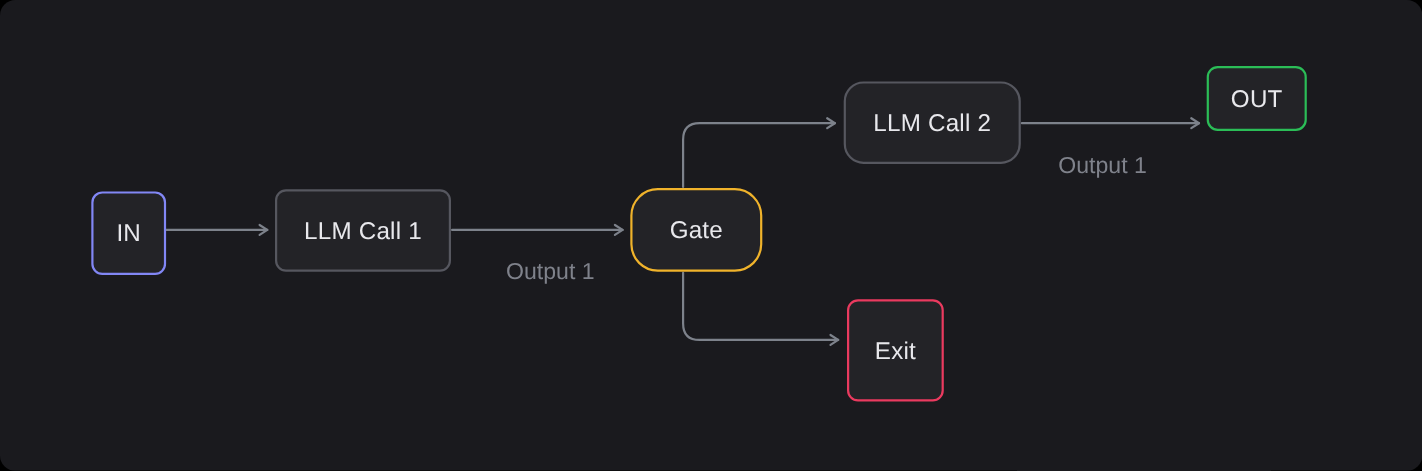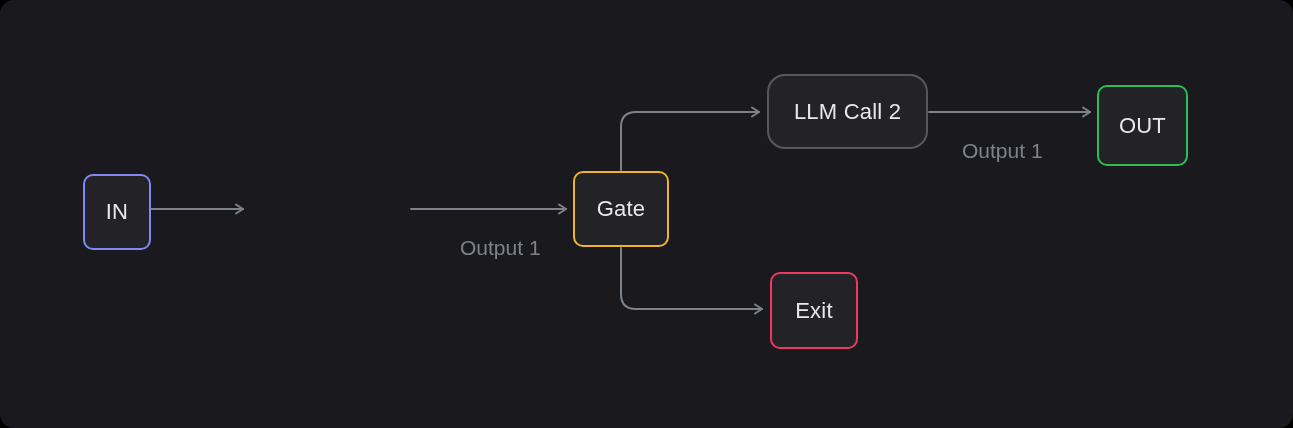--- a/index.html
+++ b/index.html
@@ -36,24 +36,24 @@
     border: 2px solid var(--accent-default, #56575f);
     border-radius: 10px;
     color: var(--node-text, #e8e8ec);
     font-size: 22px;
     letter-spacing: 0.2px;
     cursor: pointer;
     user-select: none;
   }
   .node-in   { left: 83px;   top: 174px; width: 68px;  height: 76px; border-color: var(--accent-in, #8287f5); }
   .node-llm1 { left: 250px;  top: 172px; width: 160px; height: 75px; }
-  .node-gate { left: 573px;  top: 171px; width: 96px;  height: 76px; border-color: var(--accent-gate, #f0b32b); }
+  .node-gate { left: 573px;  top: 171px; width: 120px;  height: 76px; border-color: var(--accent-gate, #f0b32b); border-radius: 25px; }
   .node-llm2 { left: 767px;  top: 74px;  width: 161px; height: 75px; border-radius: 18px; }
-  .node-out  { left: 1097px; top: 85px;  width: 91px;  height: 81px; border-color: var(--accent-out, #2bbd57); text-align: right; }
-  .node-exit { left: 770px;  top: 272px; width: 88px;  height: 77px; border-color: var(--accent-exit, #ea3a5f); }
+  .node-out  { left: 1097px; top: 60px;  width: 91px;  height: 59px; border-color: var(--accent-out, #2bbd57); text-align: right; }
+  .node-exit { left: 770px;  top: 272px; width: 88px;  height: 93px; border-color: var(--accent-exit, #ea3a5f); }
   .edge-label {
     position: absolute;
     color: var(--edge-label, #7f828b);
     font-size: 21px;
     white-space: nowrap;
   }
   .edge-label-1 { left: 460px; top: 236px; }
   .edge-label-2 { left: 962px; top: 139px; }
 </style>
 </head>
@@ -73,20 +73,23 @@
       <path d="M 621 170 L 621 127 Q 621 112 636 112 L 759 112" marker-end="url(#arrow)"></path>
       <path d="M 929 112 L 1090 112" marker-end="url(#arrow)"></path>
       <path d="M 621 248 L 621 294 Q 621 309 636 309 L 762 309" marker-end="url(#arrow)"></path>
     </g>
   </svg>
 
   <div class="node node-in">
     <span>IN</span>
   </div>
 
+  <div class="node node-llm1">
+    <span>LLM Call 1</span>
+  </div>
 
   <div class="node node-gate">
     <span>Gate</span>
   </div>
 
   <div class="node node-llm2">
     <span>LLM Call 2</span>
   </div>
 
   <div class="node node-out">

